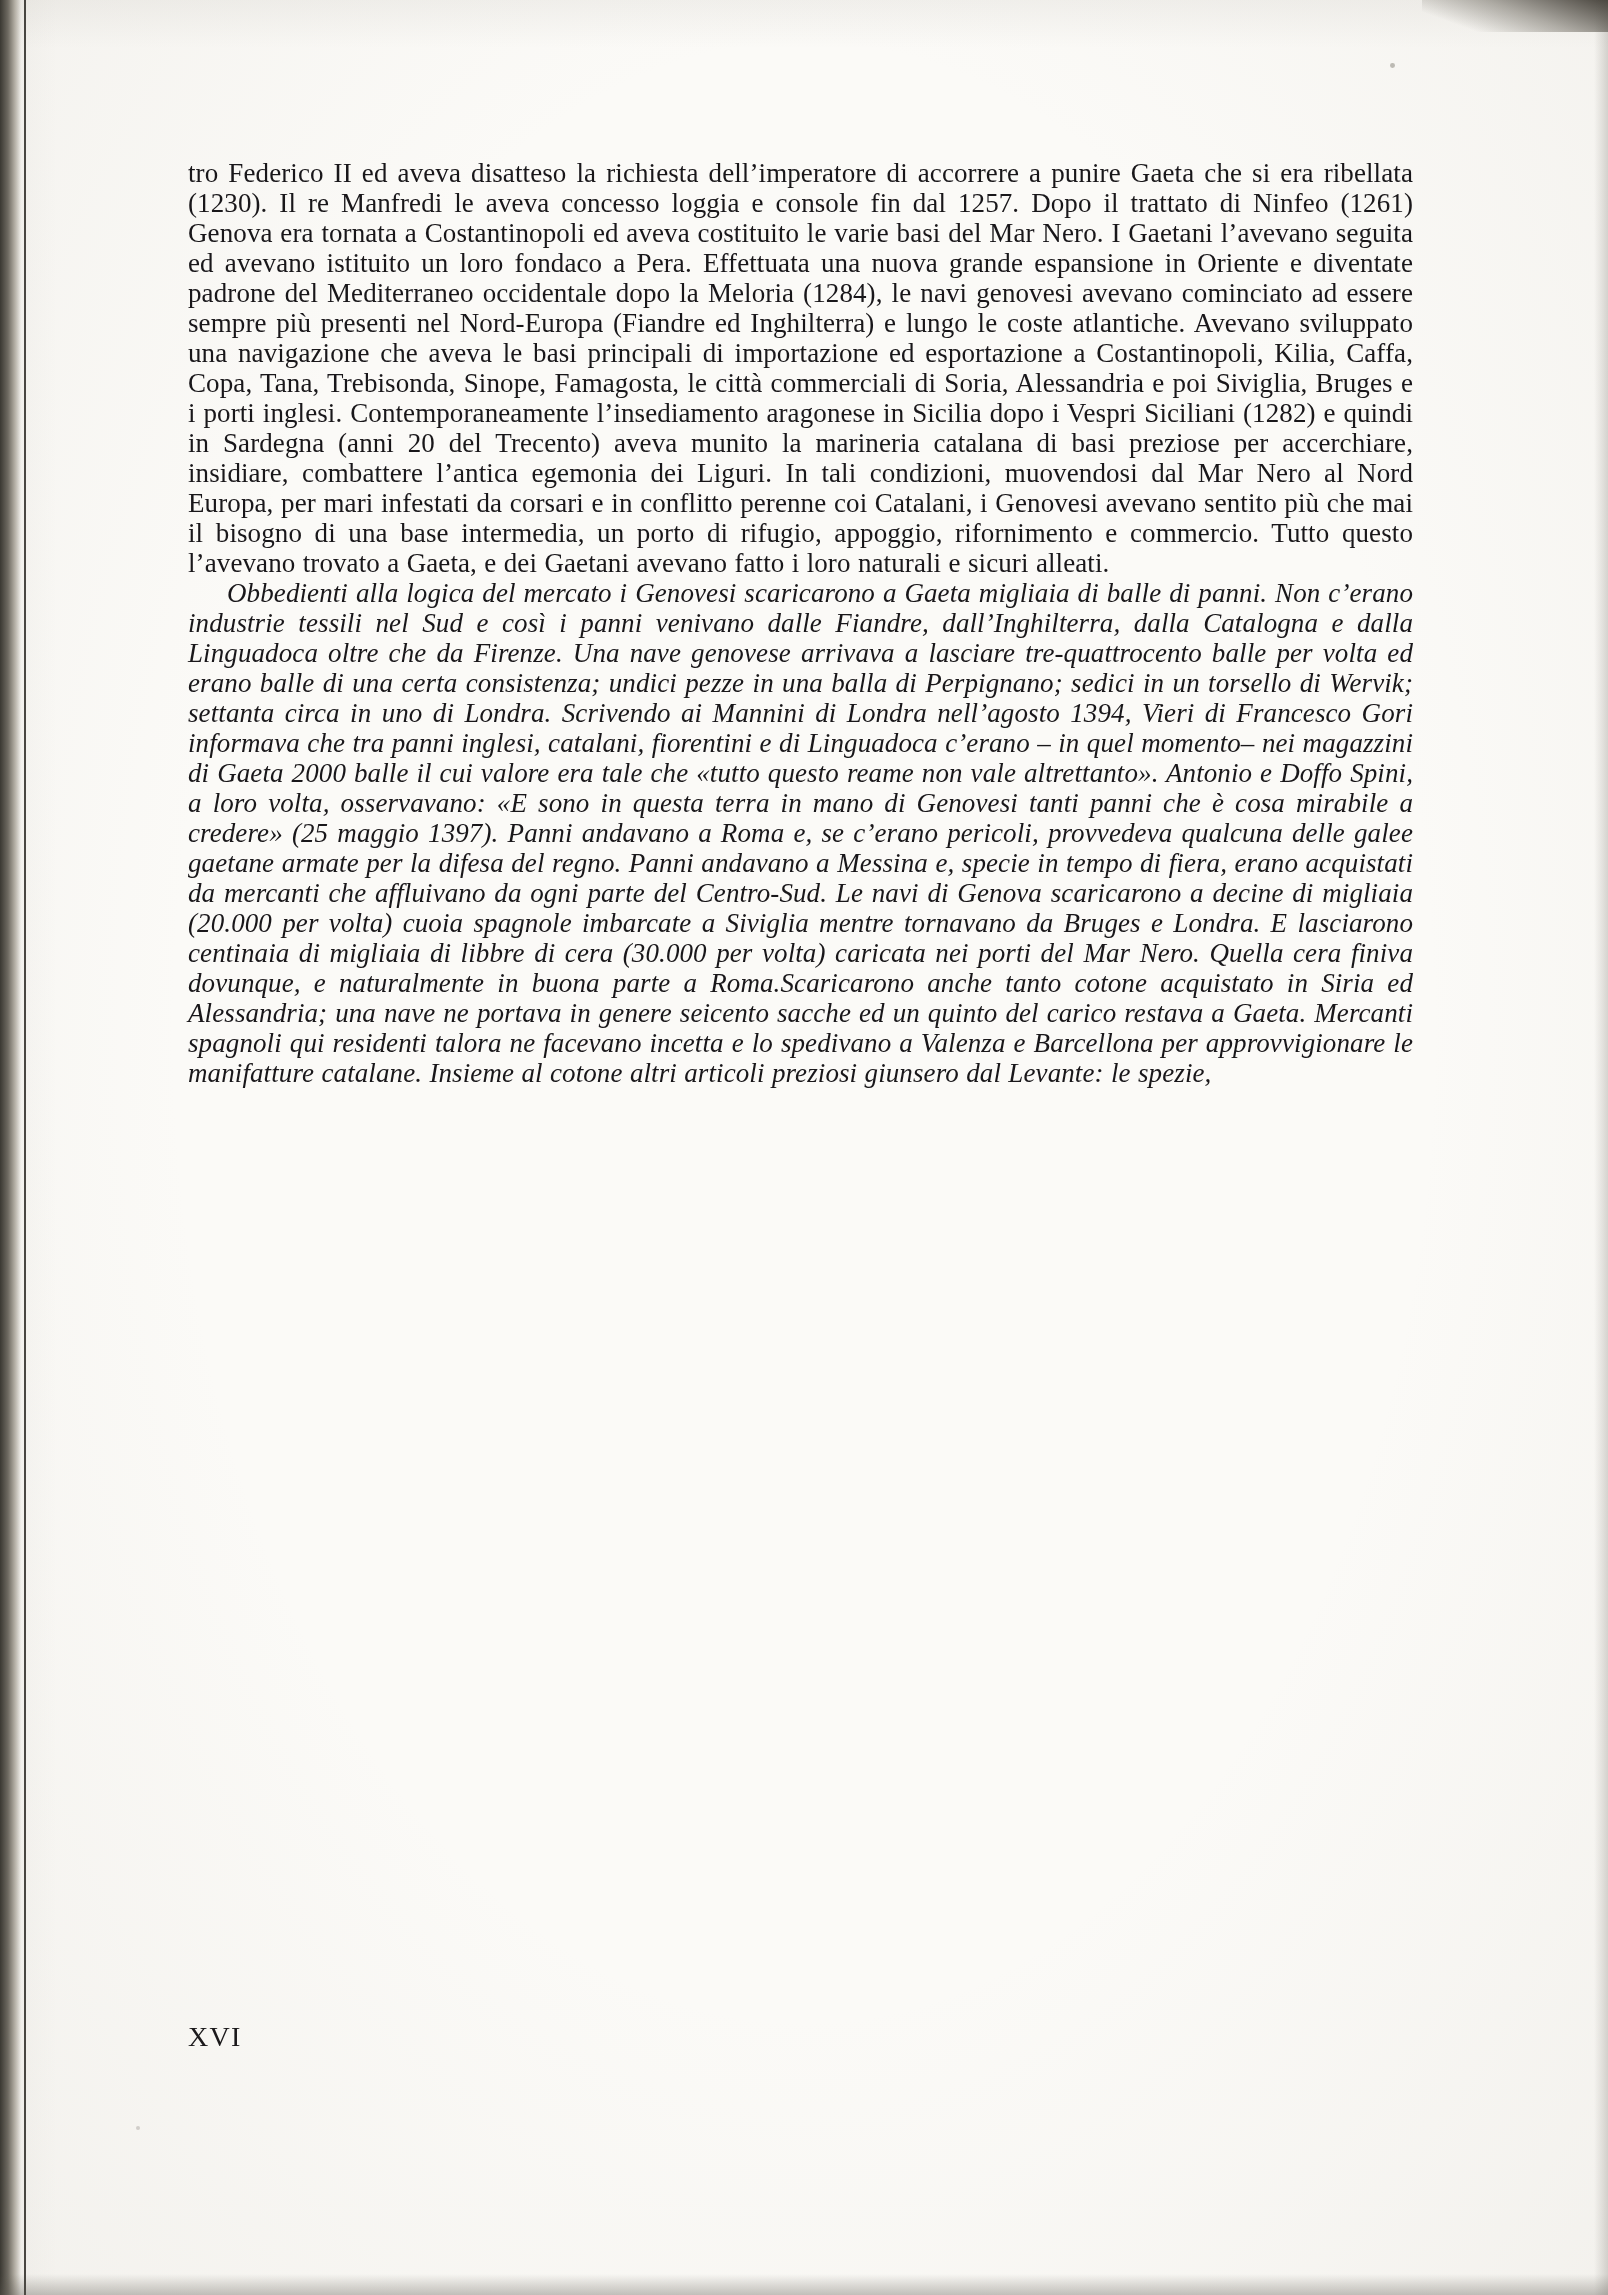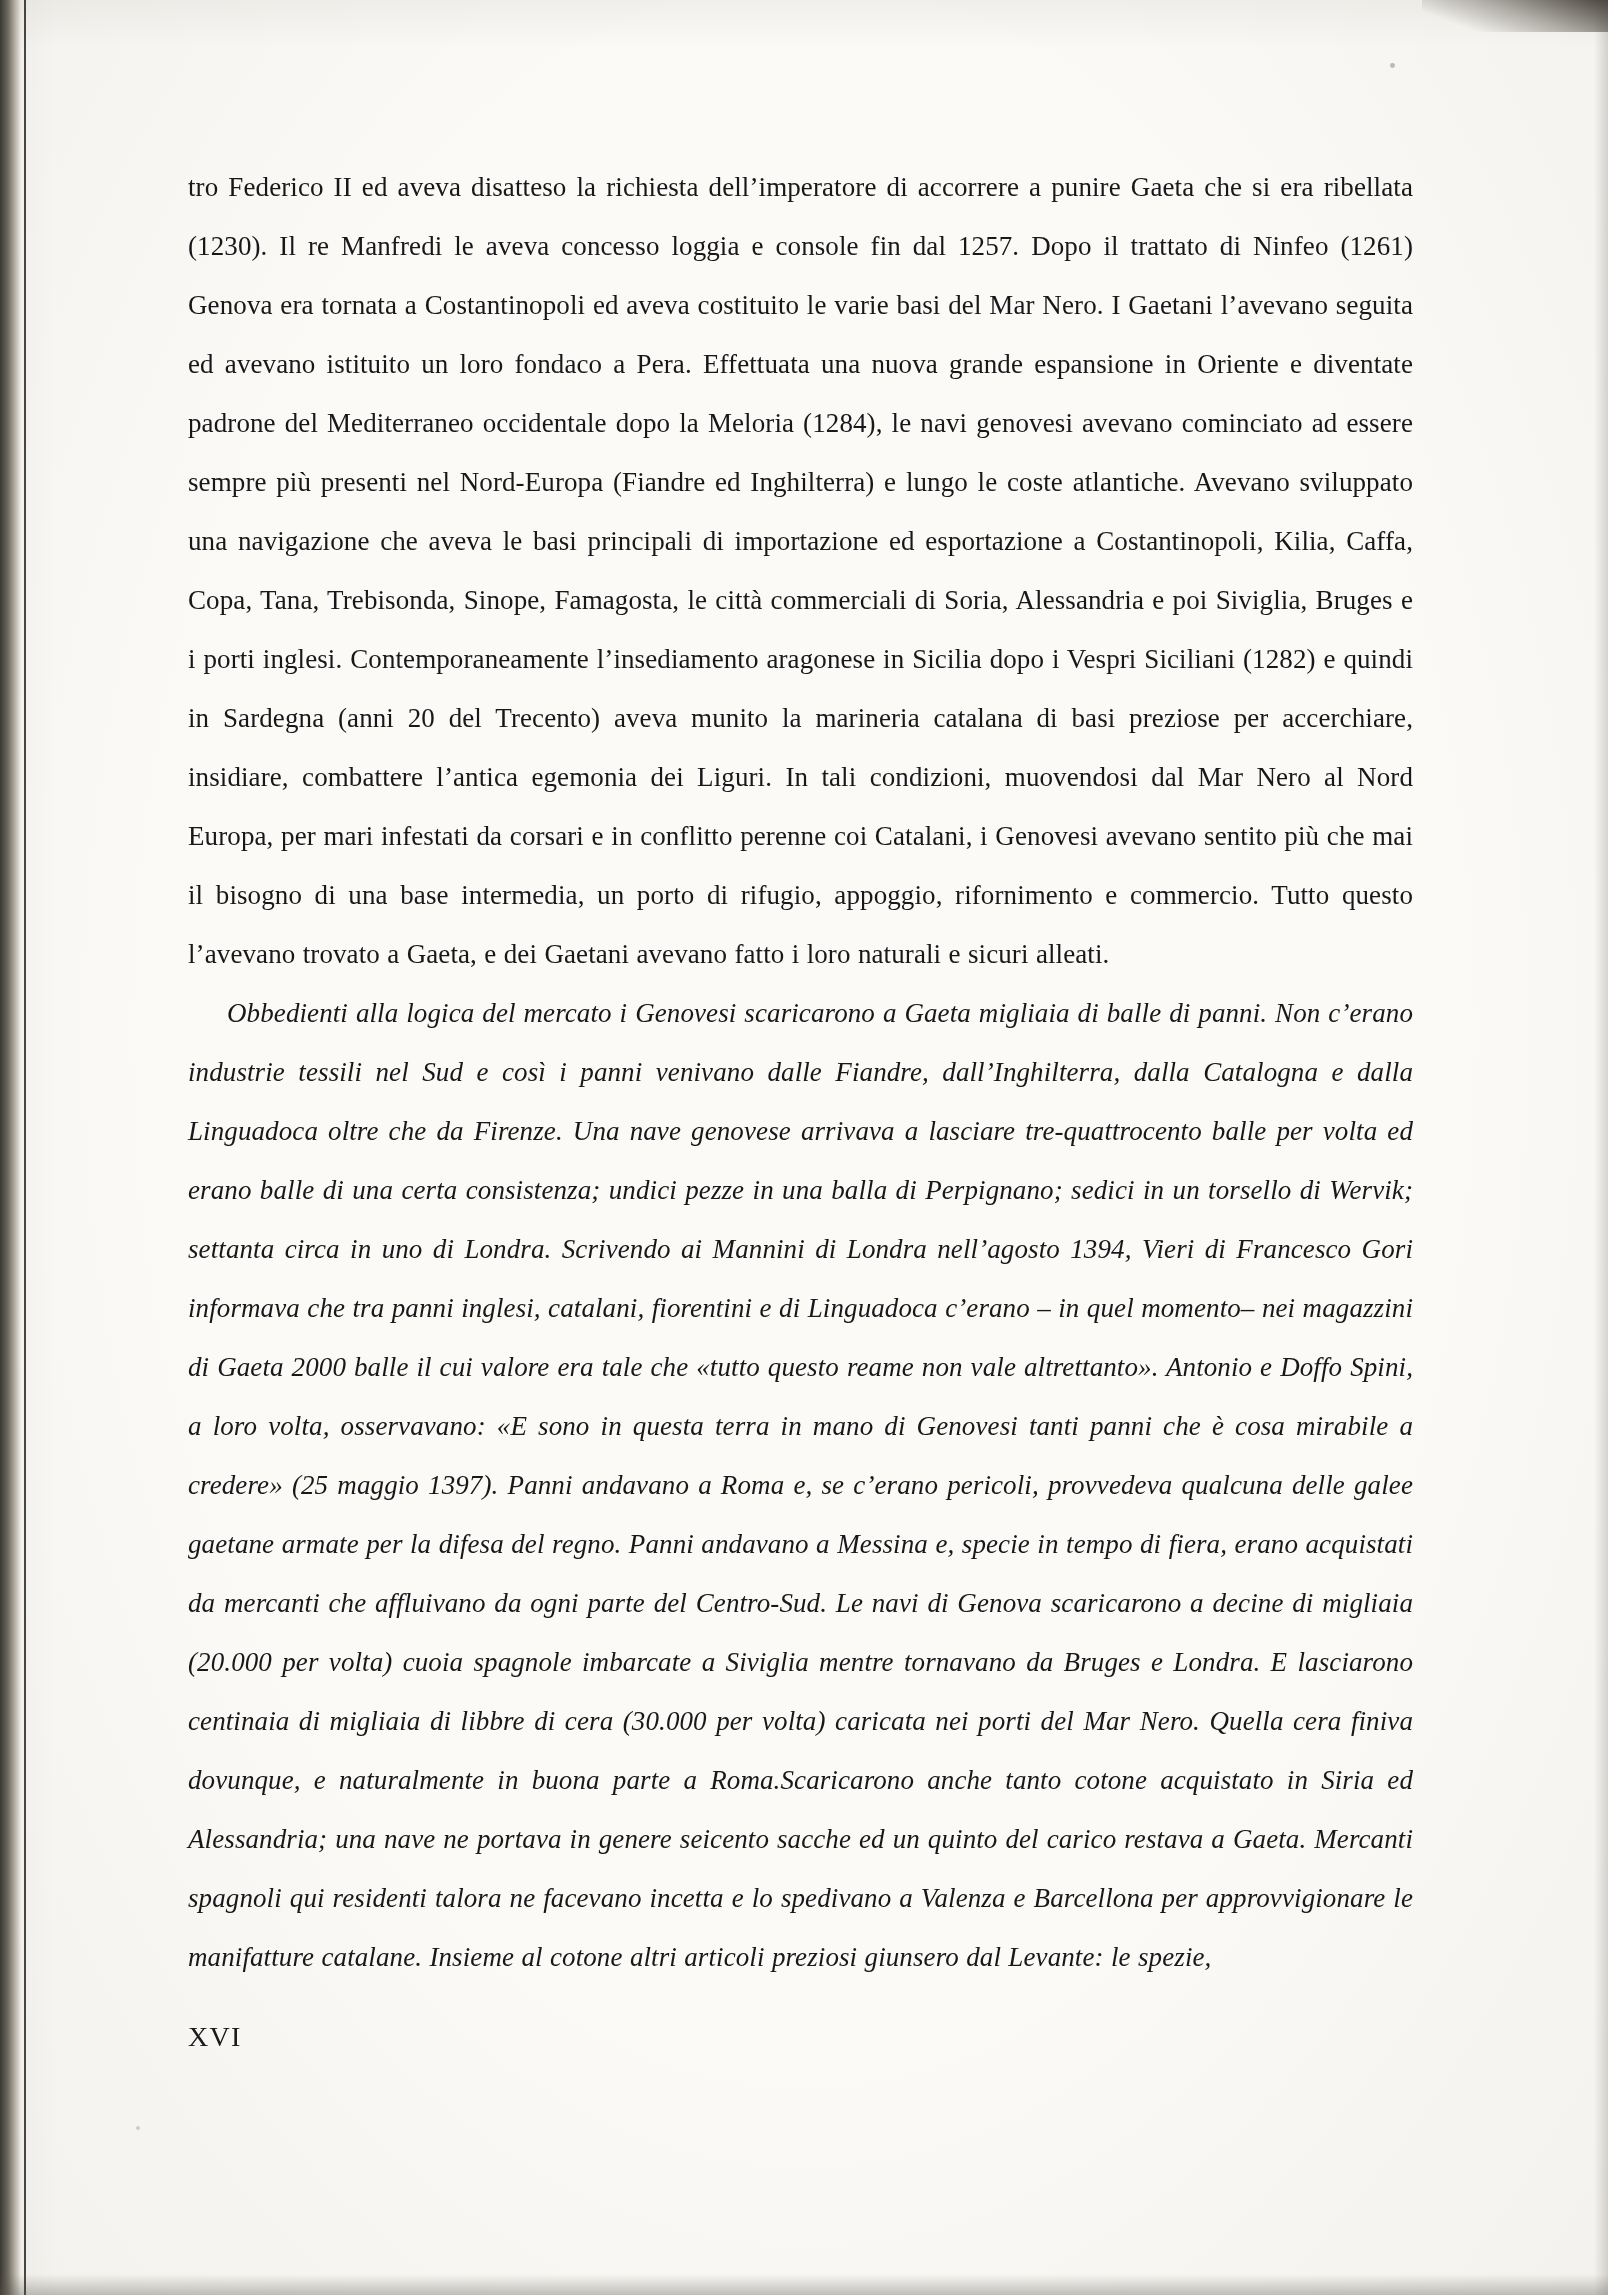--- a/index.html
+++ b/index.html
@@ -93,21 +93,21 @@
   #text-column {
     position: absolute;
     left: 188px;
     top: 158px;
     width: 1225px;
   }
 
   .para {
     margin: 0;
     font-size: 27px;
-    line-height: 59px;
+    line-height: 30px;
     color: #19171a;
     text-align: justify;
     text-justify: inter-word;
     letter-spacing: 0.1px;
     word-spacing: 0.5px;
   }
   .para.indent {
     text-indent: 39px;
     font-style: italic;
   }

